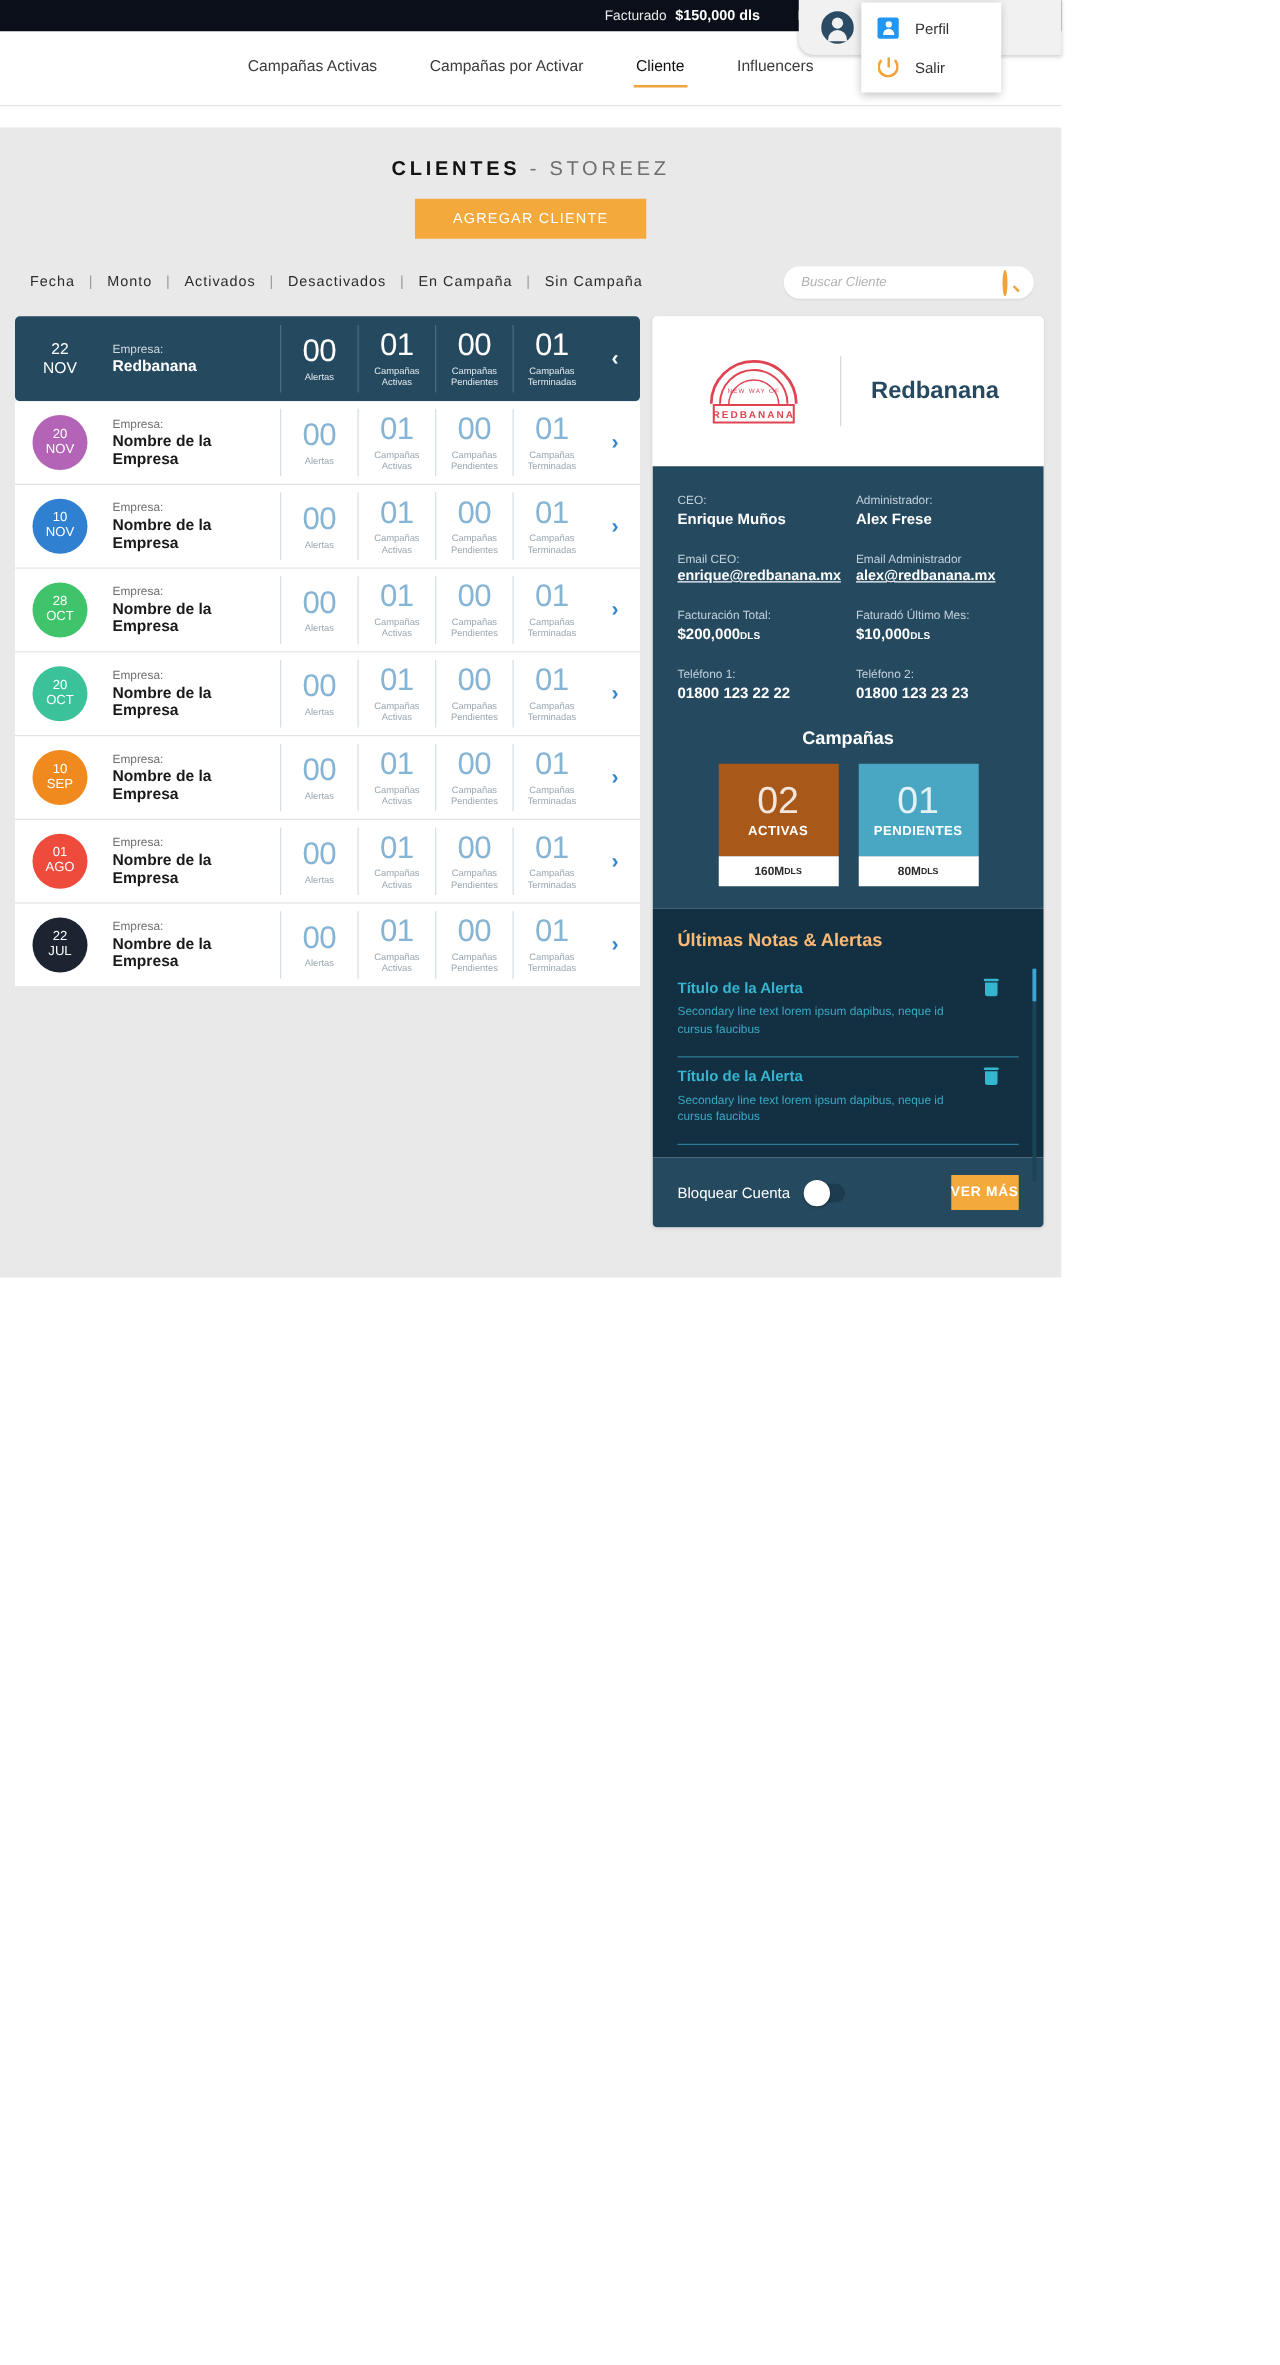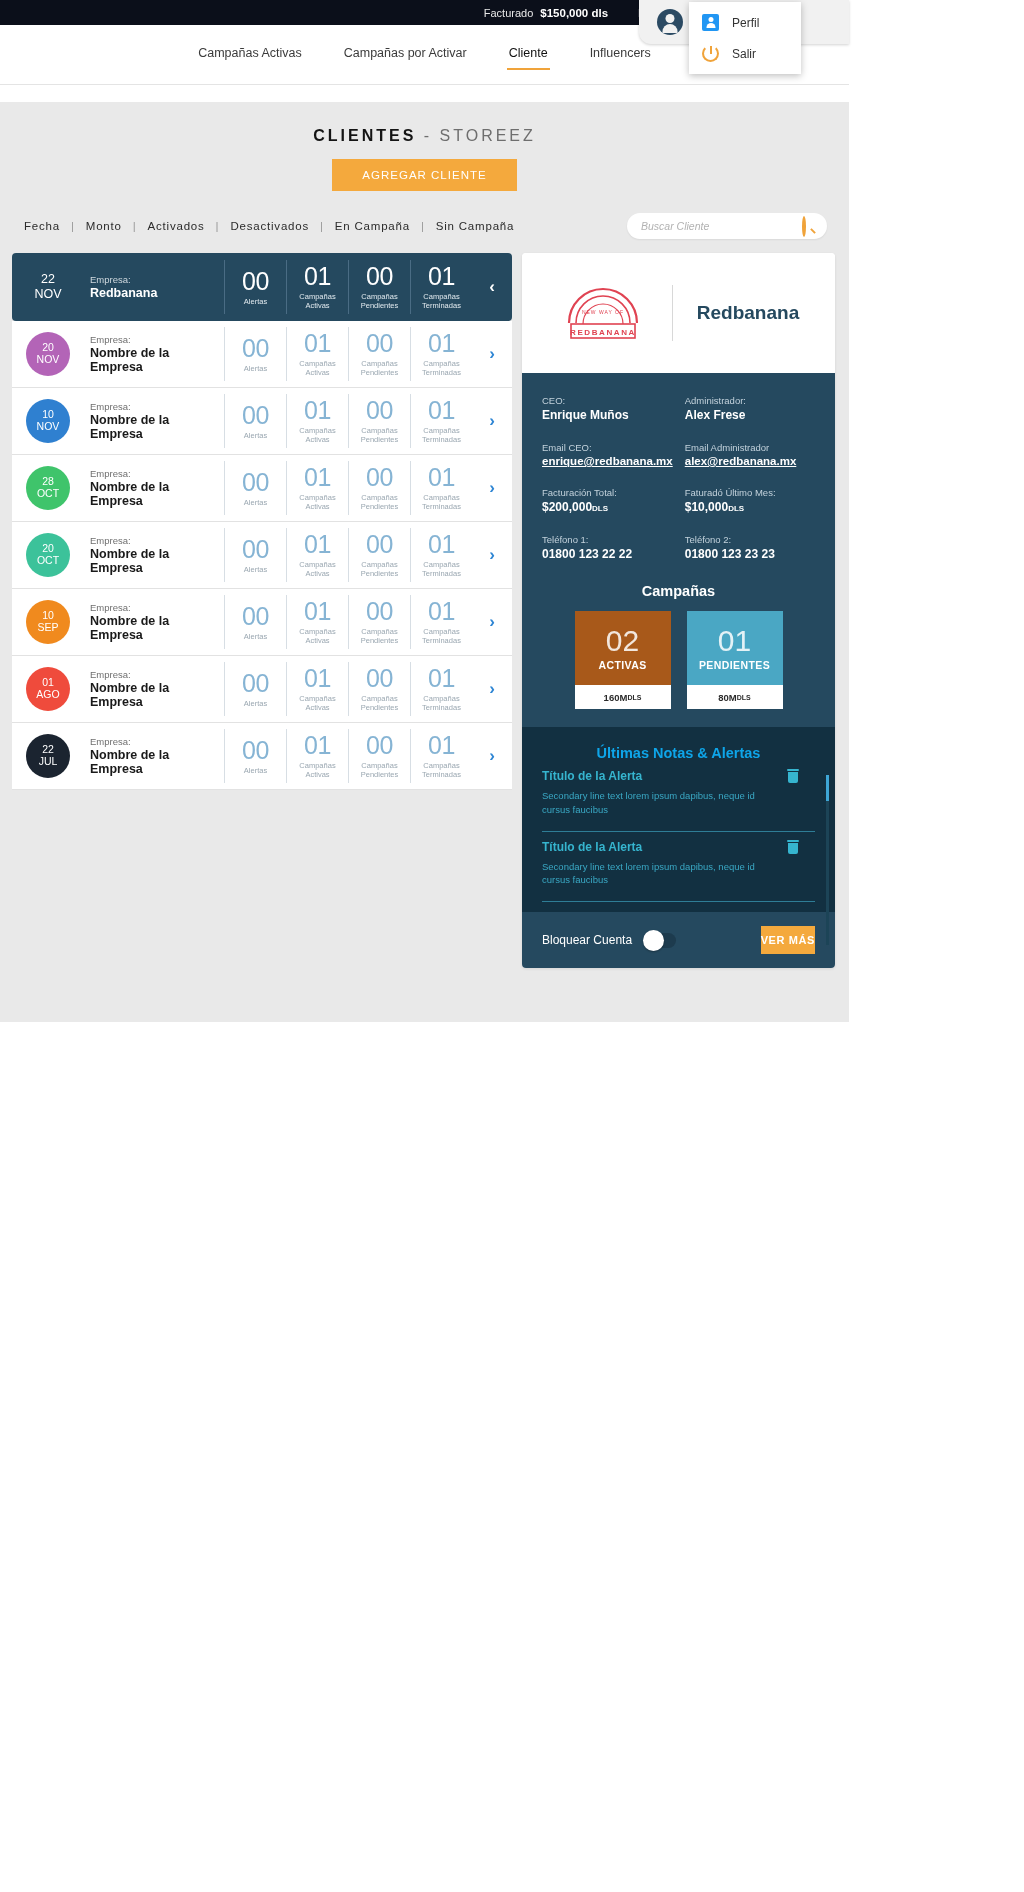--- a/index.html
+++ b/index.html
@@ -179,21 +179,21 @@
   .camp-title { text-align: center; font-size: 14.5px; font-weight: bold; margin: 22px 0 12px; color: #fff; }
   .camp-cards { display: flex; gap: 16px; justify-content: center; }
   .camp-card { width: 96px; }
   .camp-top { height: 74px; display: flex; flex-direction: column; align-items: center; justify-content: center; }
   .camp-top .n { font-size: 30px; color: rgba(255,255,255,.85); font-weight: 300; line-height: 1; }
   .camp-top .l { font-size: 10.5px; font-weight: bold; color: #fff; margin-top: 3px; letter-spacing: .4px; }
   .camp-bot { background: #fff; height: 24px; display: flex; align-items: center; justify-content: center; font-size: 9.5px; color: #2b2b2b; font-weight: bold; }
   .camp-bot .u { font-size: 7px; }
 
   .dp-notes { background: #123041; padding: 18px 20px 10px; position: relative; }
-  .notes-title { text-align: center; color: #0ea5e9; font-size: 14.5px; font-weight: bold; }
+  .notes-title { text-align: left; color: #fdba74; font-size: 14.5px; font-weight: bold; margin-bottom: 14px; }
   .note { border-bottom: 1px solid #2e7d96; padding: 8px 0 14px; position: relative; }
   .note:last-child { border-bottom: 1px solid #2e7d96; }
   .note-h { font-size: 12px; font-weight: bold; color: #36b5cf; }
   .note-b { font-size: 9.5px; color: #3aa8c4; line-height: 1.45; margin-top: 6px; width: 80%; }
   .trash { position: absolute; right: 16px; top: 8px; width: 12px; height: 14px; }
   .trash .lid { width: 12px; height: 2px; background: #36b5cf; border-radius: 1px; }
   .trash .can { width: 10px; height: 11px; margin: 1px auto 0; background: #36b5cf; border-radius: 0 0 2px 2px; }
   .notes-scroll { position: absolute; right: 6px; top: 48px; width: 3px; height: 170px; background: #1c4457; }
   .notes-scroll i { display: block; width: 3px; height: 26px; background: #3ea6d6; }
 

